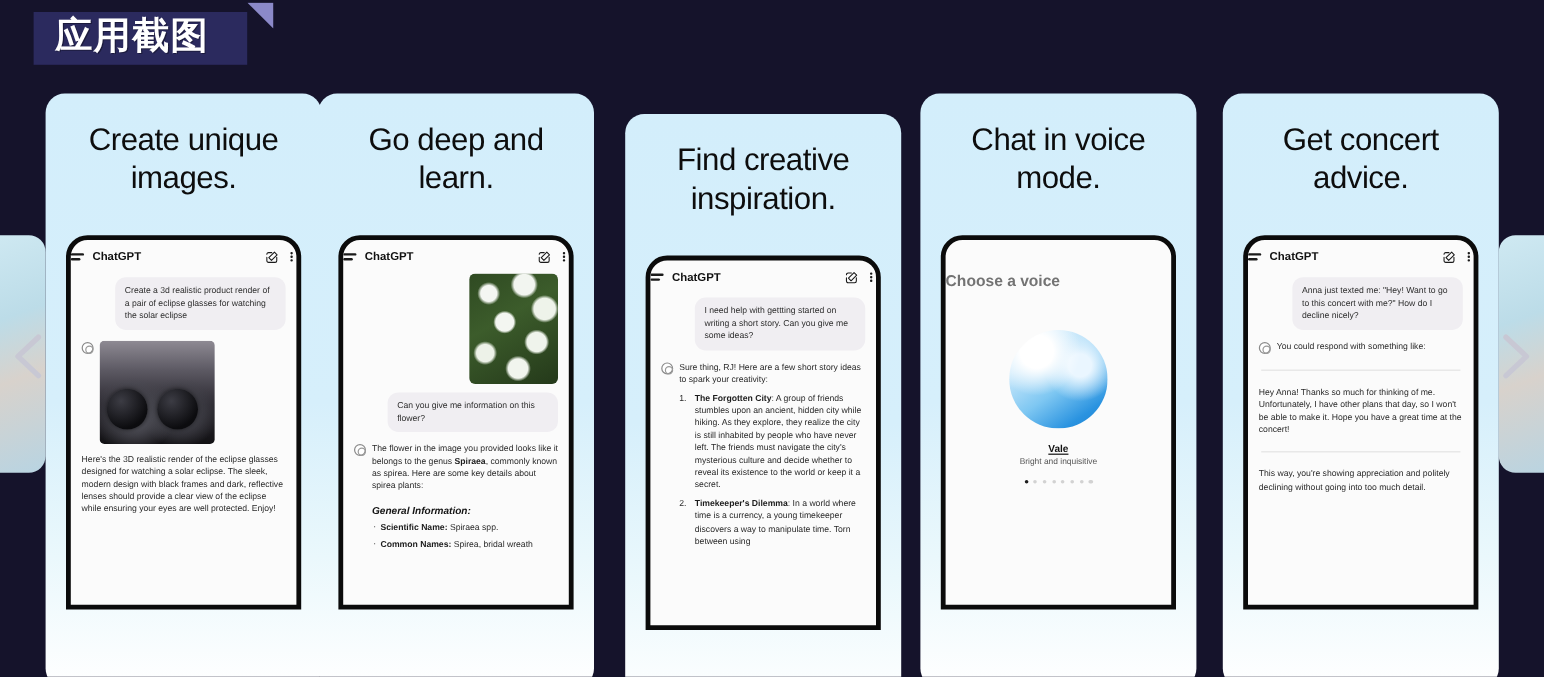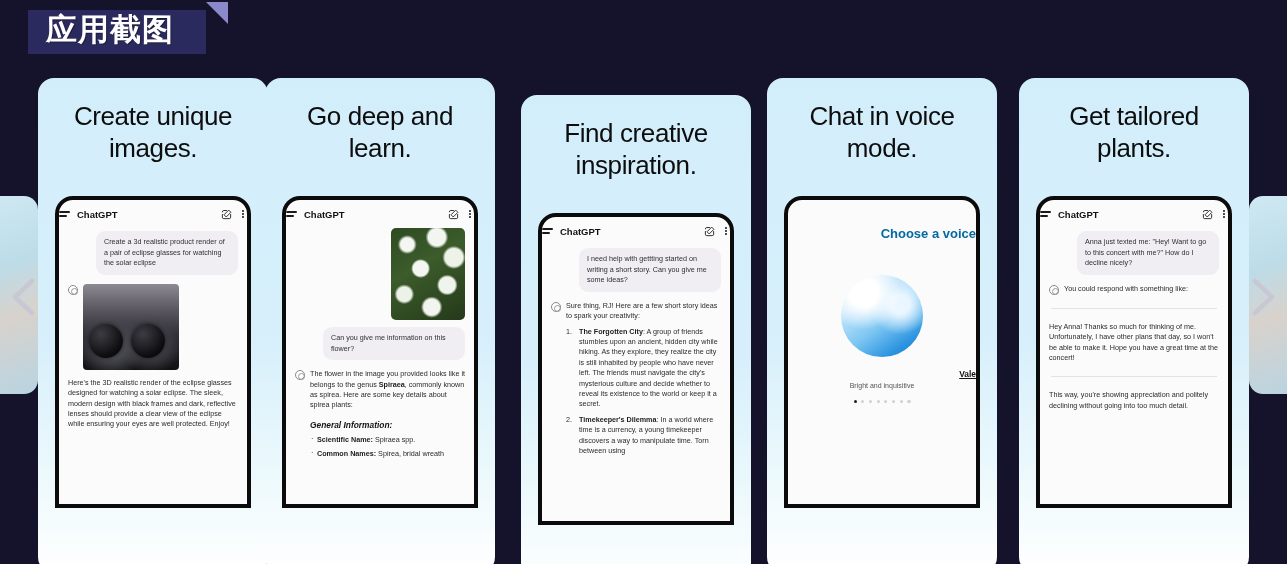--- a/index.html
+++ b/index.html
@@ -145,29 +145,29 @@
       radial-gradient(circle at 22% 18%, #f4f6f2 0 7%, rgba(0,0,0,0) 10%),
       radial-gradient(circle at 62% 10%, #f2f5f0 0 9%, rgba(0,0,0,0) 12%),
       radial-gradient(circle at 85% 32%, #eef3ea 0 10%, rgba(0,0,0,0) 13%),
       radial-gradient(circle at 40% 44%, #f3f6f1 0 11%, rgba(0,0,0,0) 14%),
       radial-gradient(circle at 76% 62%, #eff4ec 0 10%, rgba(0,0,0,0) 13%),
       radial-gradient(circle at 18% 72%, #edf2e8 0 8%, rgba(0,0,0,0) 11%),
       radial-gradient(circle at 55% 86%, #f1f5ee 0 9%, rgba(0,0,0,0) 12%),
       linear-gradient(150deg, #2f4a22 0%, #3c5c2b 40%, #24391a 100%);
   }
 
-  .voice-title { text-align: right; font-size: 13px; font-weight: bold; color: #0369a1; margin-top: 26px; }
+  .voice-title { text-align: left; font-size: 13px; font-weight: bold; color: #737373; margin-top: 26px; }
   .orb {
     width: 82px; height: 82px; border-radius: 50%; margin: 34px auto 0;
     background:
       radial-gradient(circle at 28% 22%, #ffffff 0 16%, rgba(255,255,255,0) 42%),
       radial-gradient(circle at 72% 36%, #eaf6ff 0 12%, rgba(255,255,255,0) 38%),
       linear-gradient(145deg, #e9f6ff 0%, #cbe9fb 26%, #7ec7f2 56%, #2a93e0 82%, #1a7fd0 100%);
   }
-  .voice-name { text-align: right; font-size: 8.4px; font-weight: bold; color: #121212; margin-top: 12px; text-decoration: underline; }
+  .voice-name { text-align: center; font-size: 8.4px; font-weight: bold; color: #121212; margin-top: 12px; text-decoration: underline; }
   .voice-desc { text-align: center; font-size: 7px; color: #555; margin-top: 3px; }
   .pager { display: flex; justify-content: center; gap: 4.5px; margin-top: 11px; }
   .pager i { width: 3.2px; height: 3.2px; border-radius: 50%; background: #d2d2d2; }
   .pager i.on { background: #1d1d1d; }
 
   .divider { height: 1px; background: #e3e3e3; margin: 13px 2px; }
   .para { margin-top: 2px; }
 </style>
 </head>
 <body>
@@ -320,21 +320,21 @@
           <i></i>
           <i></i>
           <i></i>
           <i></i>
           <i></i>
         </div>
       </div>
     </div>
 
     <div class="card c5">
-      <div class="card-head">Get tailored plants.</div>
+      <div class="card-head">Get concert advice.</div>
       <div class="phone">
         <div class="phone-head">
           <span class="hamburger">
               <i></i>
               <i></i>
             </span>
           <span class="ph-title">ChatGPT</span>
           <span class="ph-spacer"></span>
           <svg width="11" height="11" viewBox="0 0 16 16">
             <path d="M2 4.2 A2 2 0 0 1 4 2.2 H8" fill="none" stroke="#1a1a1a" stroke-width="1.3" stroke-linecap="round"></path>

